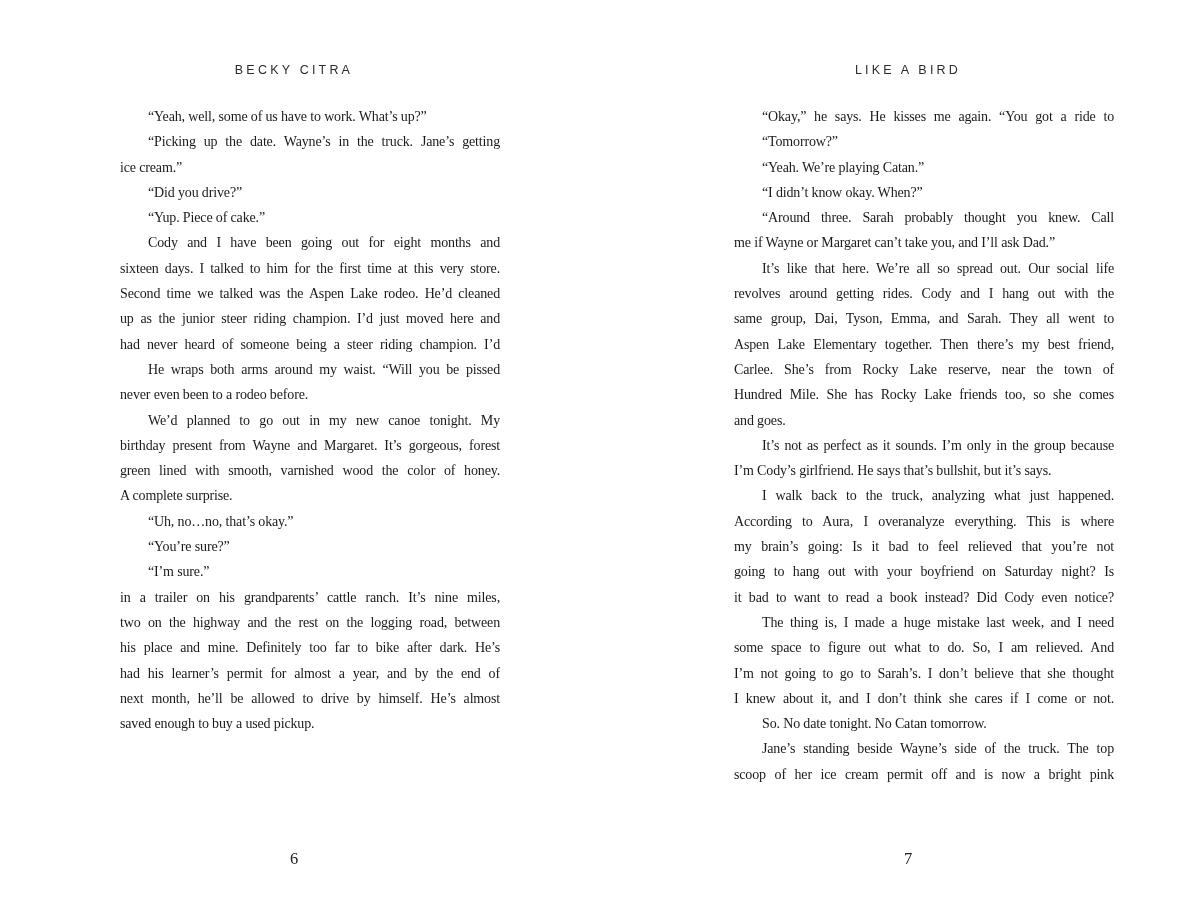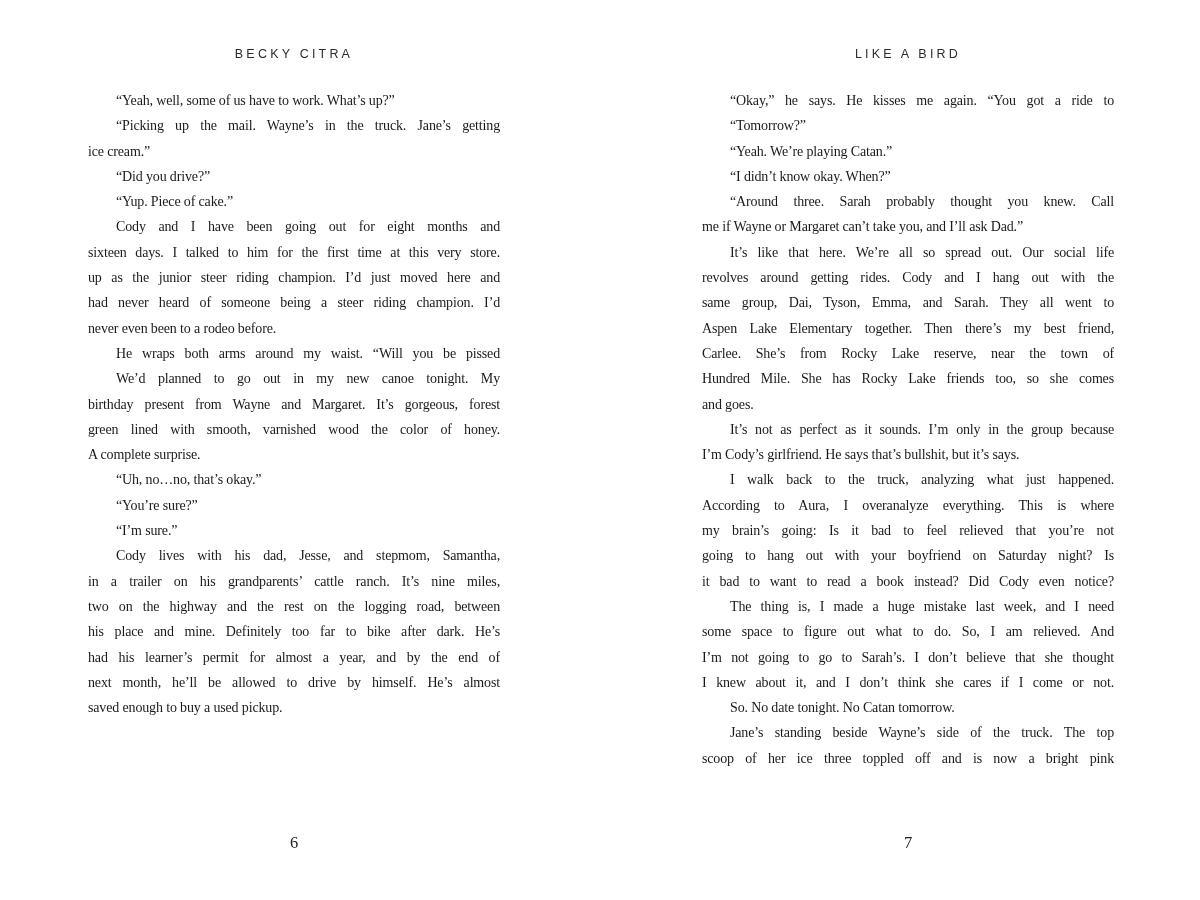--- a/index.html
+++ b/index.html
@@ -10,21 +10,21 @@
     width: 1200px;
     height: 900px;
     background: #ffffff;
     position: relative;
     overflow: hidden;
     font-family: "Liberation Serif", serif;
     color: #1a1a1a;
   }
   .page {
     position: absolute;
-    top: 0;
+    top: 16px;
     width: 412px;
     height: 636px;
   }
   .page.left  { left: 88px; }
   .page.right { left: 702px; }
   .running-header {
     position: absolute;
     top: 47px;
     left: 0;
     width: 100%;
@@ -42,20 +42,21 @@
     width: 100%;
   }
   .line {
     font-size: 14px;
     line-height: 25.3px;
     max-height: 25.3px;
     overflow: hidden;
     letter-spacing: -0.15px;
     text-align: justify;
     text-align-last: justify;
+    margin-left: 32px;
   }
   .line.noj {
     text-align: left;
     text-align-last: left;
   }
   .line.ind {
     text-indent: 28px;
   }
   .page-num {
     position: absolute;
@@ -69,38 +70,38 @@
 </style>
 </head>
 <body>
 
 <div>
 
   <div class="page left">
     <div class="running-header">BECKY CITRA</div>
     <div class="body-text">
         <div class="line ind noj">“Yeah, well, some of us have to work. What’s up?”</div>
-        <div class="line ind">“Picking up the mail. Wayne’s in the truck. Jane’s getting</div>
+        <div class="line ind">“Picking up the date. Wayne’s in the truck. Jane’s getting</div>
         <div class="line noj">ice cream.”</div>
         <div class="line ind noj">“Did you drive?”</div>
         <div class="line ind noj">“Yup. Piece of cake.”</div>
         <div class="line ind">Cody and I have been going out for eight months and</div>
         <div class="line">sixteen days. I talked to him for the first time at this very store.</div>
+        <div class="line">Second time we talked was the Aspen Lake rodeo. He’d cleaned</div>
         <div class="line">up as the junior steer riding champion. I’d just moved here and</div>
         <div class="line">had never heard of someone being a steer riding champion. I’d</div>
+        <div class="line ind">He wraps both arms around my waist. “Will you be pissed</div>
         <div class="line noj">never even been to a rodeo before.</div>
-        <div class="line ind">He wraps both arms around my waist. “Will you be pissed</div>
         <div class="line ind">We’d planned to go out in my new canoe tonight. My</div>
         <div class="line">birthday present from Wayne and Margaret. It’s gorgeous, forest</div>
         <div class="line">green lined with smooth, varnished wood the color of honey.</div>
         <div class="line noj">A complete surprise.</div>
         <div class="line ind noj">“Uh, no…no, that’s okay.”</div>
         <div class="line ind noj">“You’re sure?”</div>
         <div class="line ind noj">“I’m sure.”</div>
-        <div class="line ind">Cody lives with his dad, Jesse, and stepmom, Samantha,</div>
         <div class="line">in a trailer on his grandparents’ cattle ranch. It’s nine miles,</div>
         <div class="line">two on the highway and the rest on the logging road, between</div>
         <div class="line">his place and mine. Definitely too far to bike after dark. He’s</div>
         <div class="line">had his learner’s permit for almost a year, and by the end of</div>
         <div class="line">next month, he’ll be allowed to drive by himself. He’s almost</div>
         <div class="line noj">saved enough to buy a used pickup.</div>
       </div>
     <div class="page-num">6</div>
   </div>
 
@@ -126,18 +127,18 @@
         <div class="line">According to Aura, I overanalyze everything. This is where</div>
         <div class="line">my brain’s going: Is it bad to feel relieved that you’re not</div>
         <div class="line">going to hang out with your boyfriend on Saturday night? Is</div>
         <div class="line">it bad to want to read a book instead? Did Cody even notice?</div>
         <div class="line ind">The thing is, I made a huge mistake last week, and I need</div>
         <div class="line">some space to figure out what to do. So, I am relieved. And</div>
         <div class="line">I’m not going to go to Sarah’s. I don’t believe that she thought</div>
         <div class="line">I knew about it, and I don’t think she cares if I come or not.</div>
         <div class="line ind noj">So. No date tonight. No Catan tomorrow.</div>
         <div class="line ind">Jane’s standing beside Wayne’s side of the truck. The top</div>
-        <div class="line">scoop of her ice three toppled off and is now a bright pink</div>
+        <div class="line">scoop of her ice cream permit off and is now a bright pink</div>
       </div>
     <div class="page-num">7</div>
   </div>
 
 </div>
 
 </body></html>

